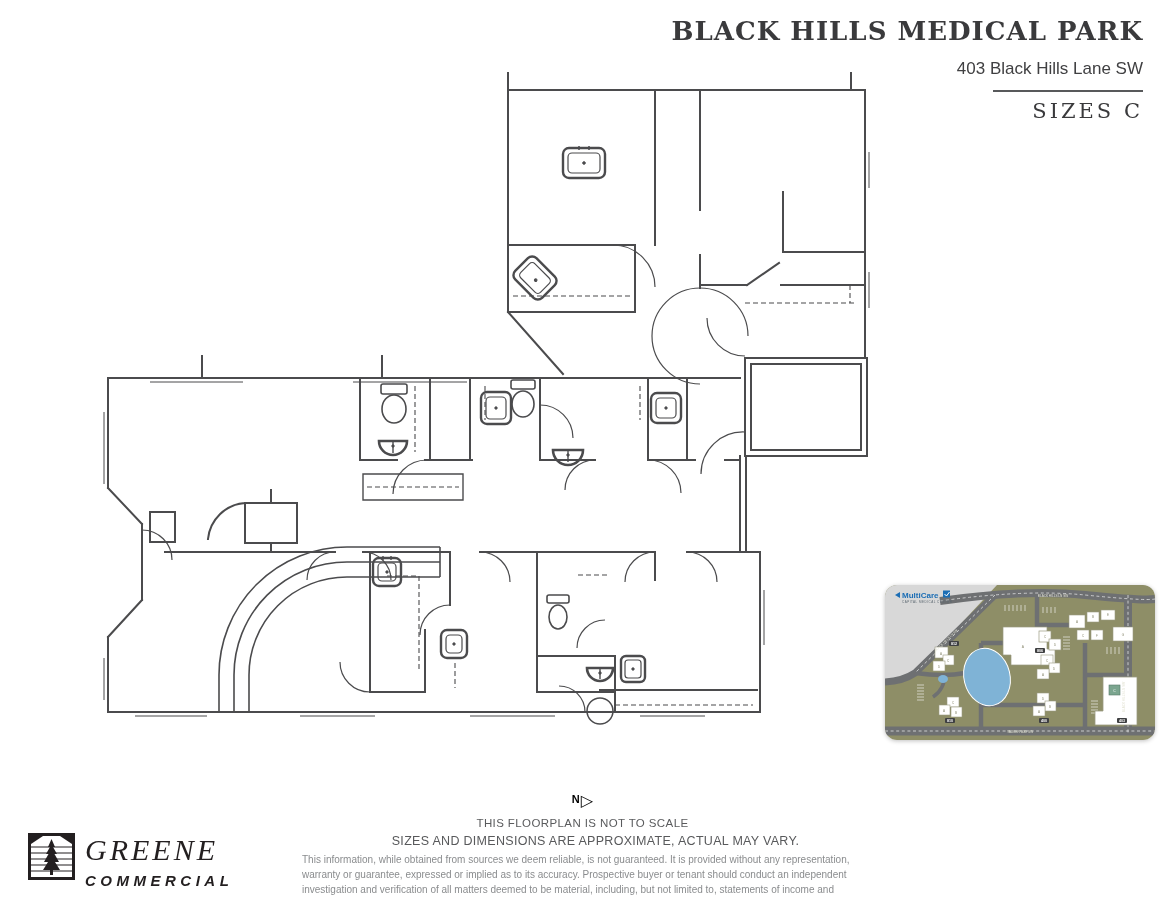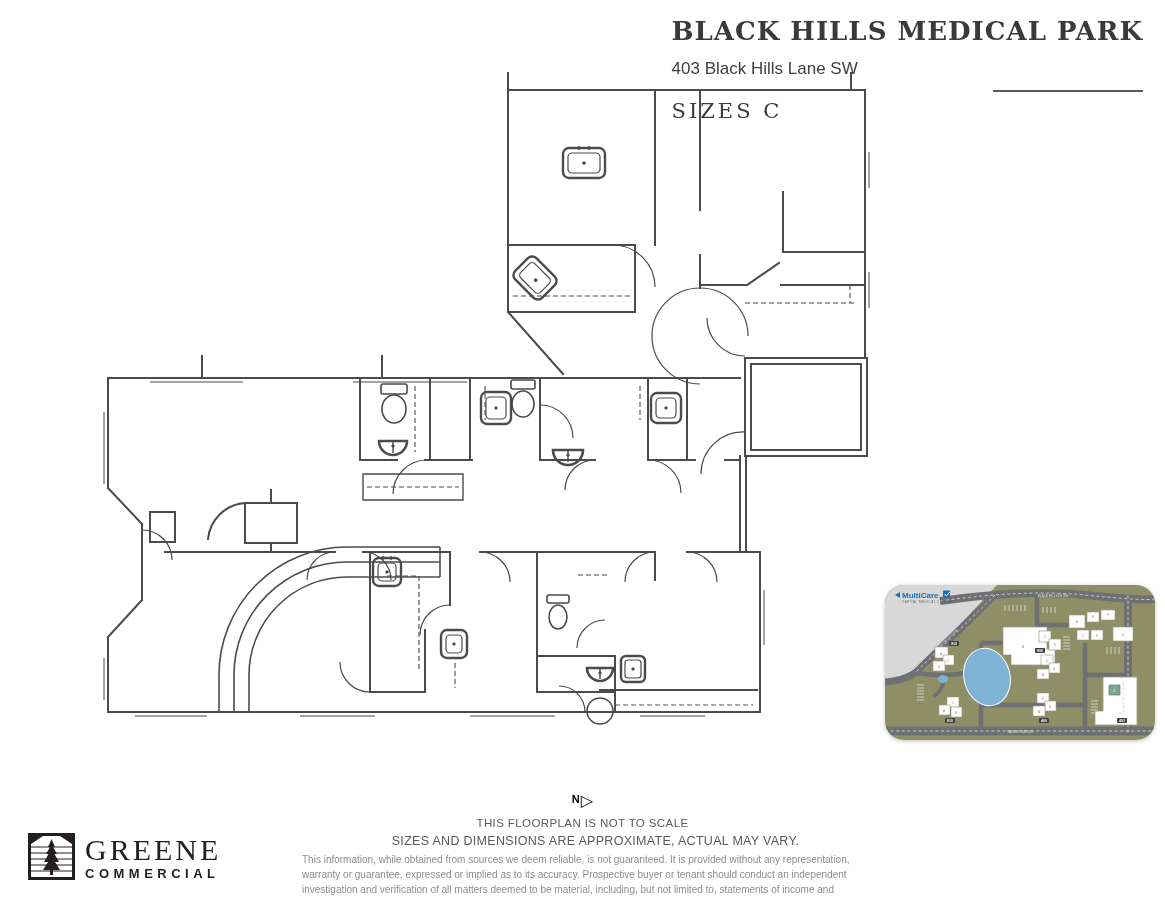--- a/index.html
+++ b/index.html
@@ -1,34 +1,34 @@
 <!DOCTYPE html>
 <html><head>
 <meta charset="utf-8">
 <style>
   html,body{margin:0;padding:0;background:#ffffff;}
   body{width:1165px;height:900px;position:relative;font-family:"Liberation Sans",sans-serif;overflow:hidden;}
-  .header{position:absolute;top:16px;right:22px;color:#3e3e40;}
+  .header{position:absolute;top:16px;right:22px;text-align:right;color:#3e3e40;}
   .header .title{font-family:"DejaVu Serif",serif;font-weight:bold;font-size:26px;letter-spacing:1px;color:#3a3a3c;}
   .header .addr{font-size:17px;line-height:1.35;margin-top:12px;color:#404042;}
   .header .rule{width:150px;border-top:2px solid #58595b;margin:9px 0 7px auto;}
   .header .suite{font-family:"DejaVu Serif",serif;font-size:21px;letter-spacing:3px;color:#3a3a3c;}
   .plan-wrap{position:absolute;left:95px;top:60px;width:780px;height:675px;}
-  .map-wrap{position:absolute;left:885px;top:585px;width:270px;height:155px;border-radius:19px;overflow:hidden;box-shadow:0 1px 4px rgba(0,0,0,.25);}
+  .map-wrap{position:absolute;left:885px;top:585px;width:270px;height:155px;border-radius:12px;overflow:hidden;box-shadow:0 1px 4px rgba(0,0,0,.25);}
   .north{position:absolute;left:0;top:792px;width:100%;text-align:center;color:#000;}
   .north b{font-size:11px;font-weight:bold;vertical-align:3px;letter-spacing:1px;}
   .north .tri{font-size:16px;line-height:10px;}
   .note1{position:absolute;left:0;top:817px;width:100%;text-align:center;font-size:11.5px;letter-spacing:.4px;color:#5a5b5d;}
   .note2{position:absolute;left:13px;top:834px;width:100%;text-align:center;font-size:12.5px;letter-spacing:.3px;color:#58595b;}
   .disclaimer{position:absolute;left:302px;top:852px;width:562px;text-align:left;font-size:10px;line-height:1.5;color:#8a8c8e;}
   .logo{position:absolute;left:28px;top:833px;display:flex;align-items:flex-start;}
   .logo .mark{width:47px;height:47px;margin-right:10px;}
-  .logo .words{padding-top:2px;}
+  .logo .words{padding-top:2px;font-style:italic;}
   .logo .greene{font-family:"Liberation Serif",serif;font-size:30px;letter-spacing:3px;color:#231f20;line-height:1;}
-  .logo .comm{font-size:13px;font-weight:bold;letter-spacing:4.5px;color:#231f20;margin-top:1px;}
+  .logo .comm{font-size:15px;font-weight:bold;letter-spacing:4.5px;color:#231f20;margin-top:7px;}
   svg text{font-family:"Liberation Sans",sans-serif;}
 </style>
 </head>
 <body>
 
 <div class="header">
   <div class="title">BLACK HILLS MEDICAL PARK</div>
   <div class="addr">
     <div>403 Black Hills Lane SW</div>
   </div>

